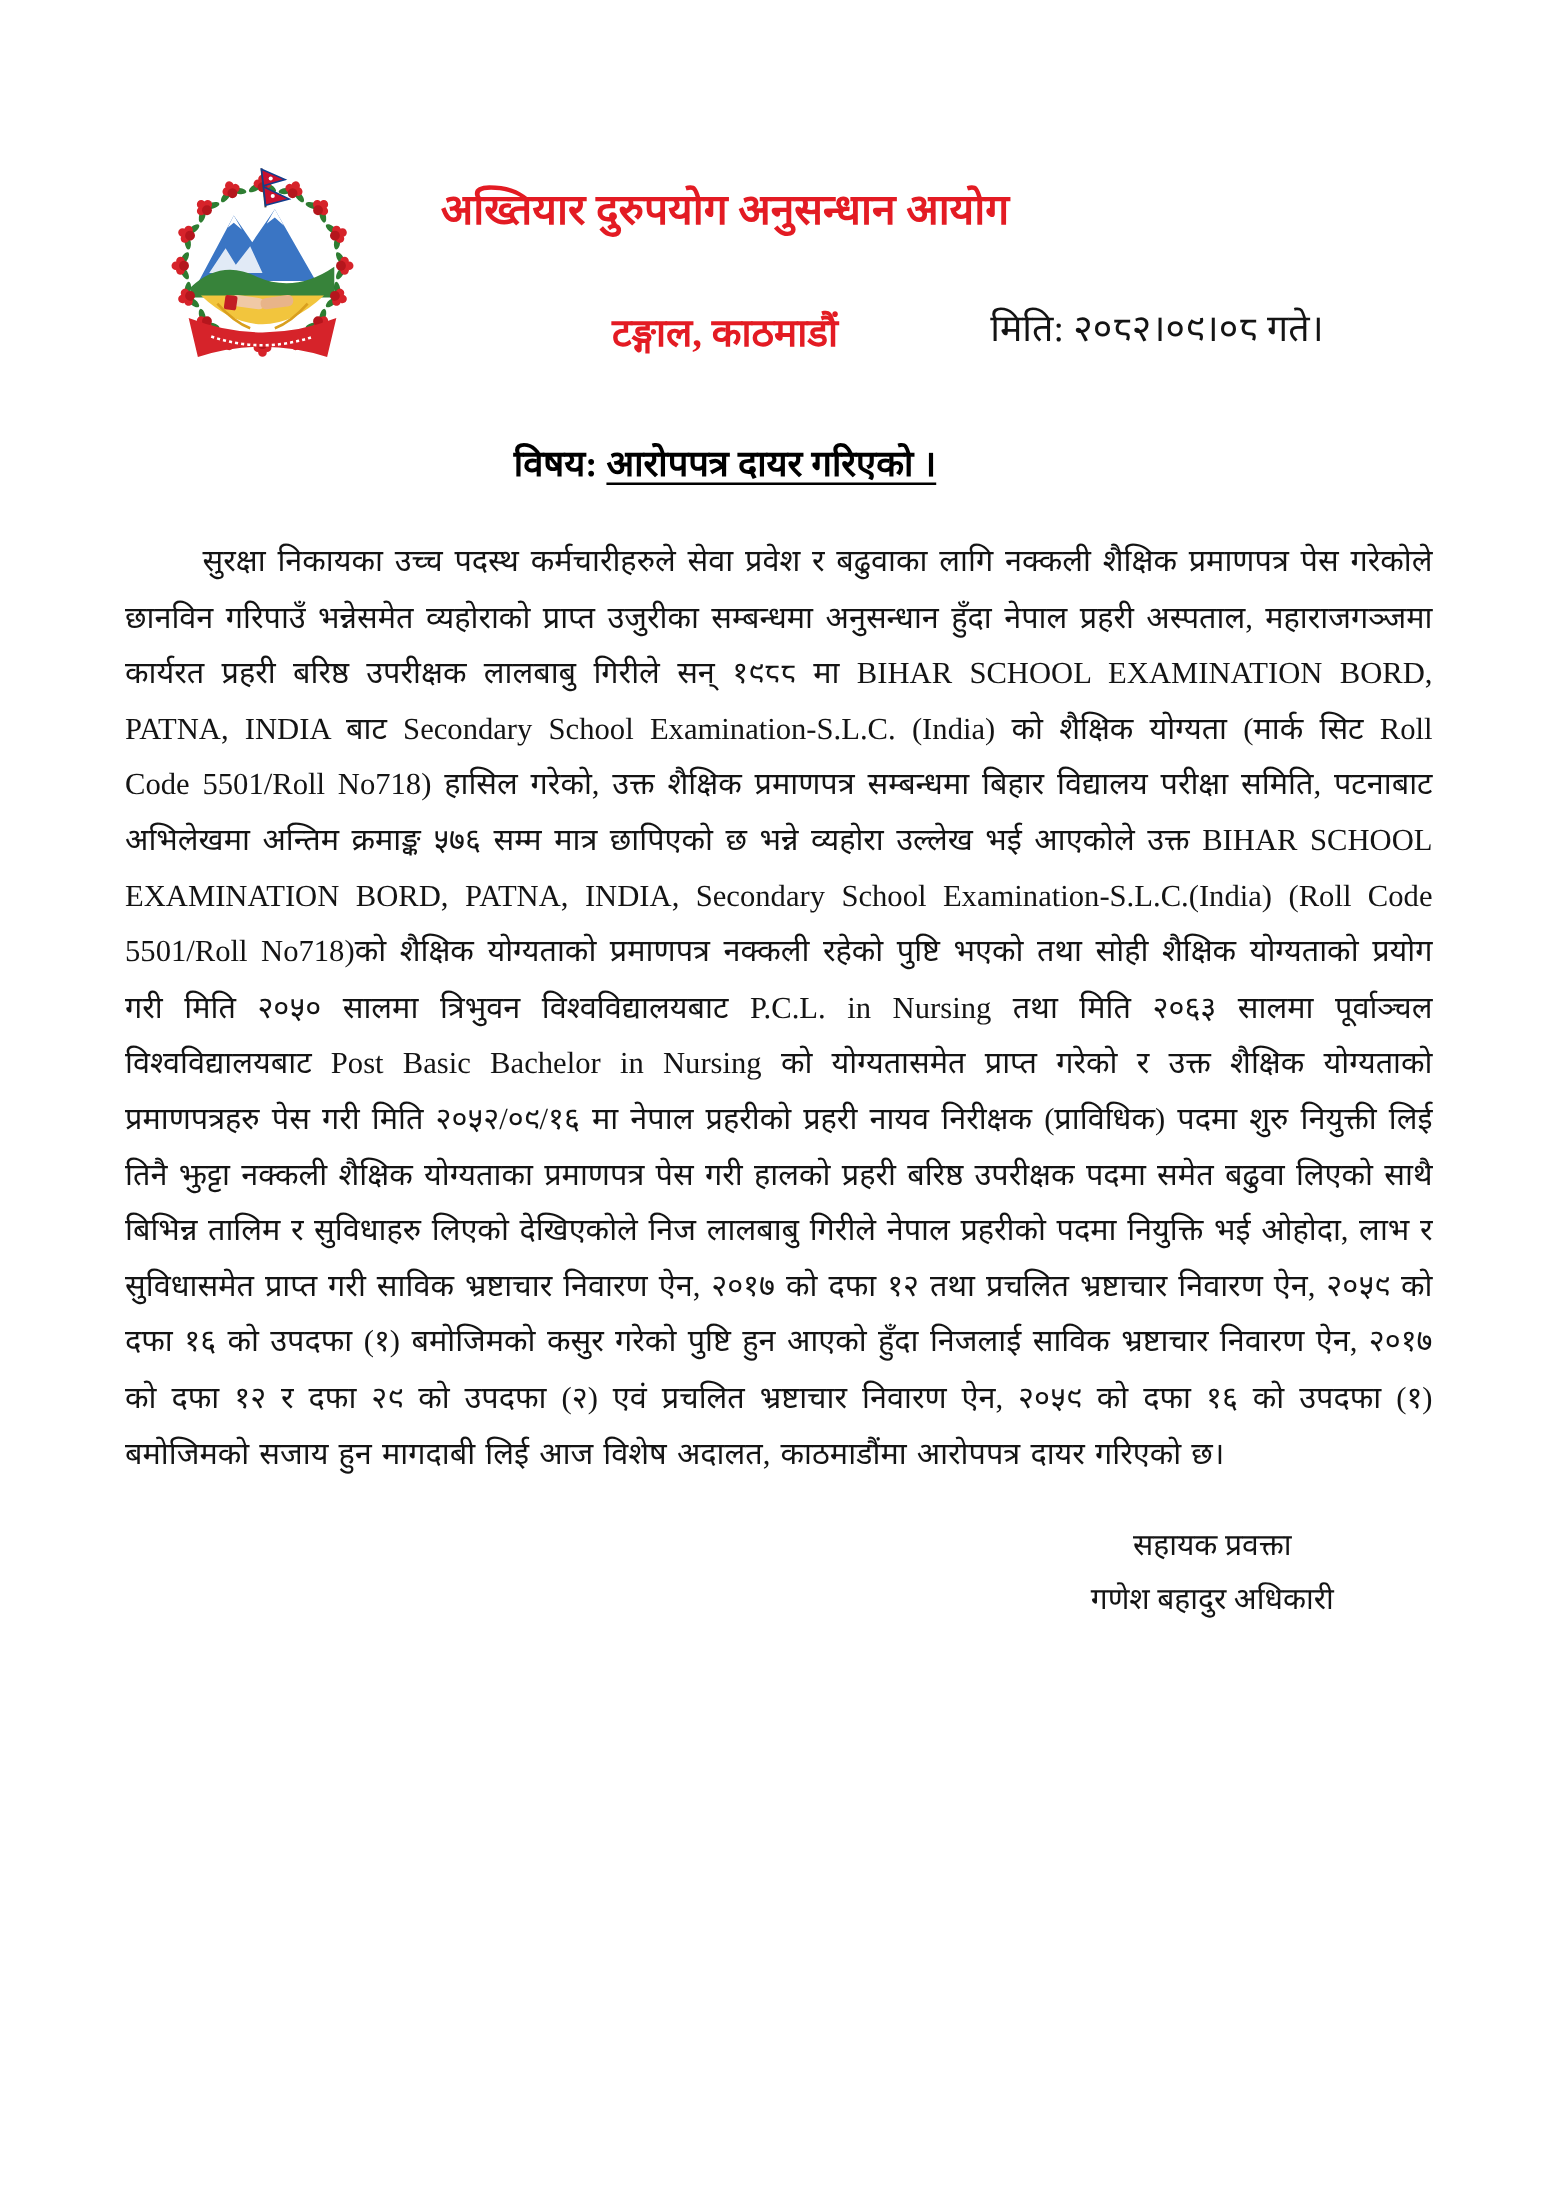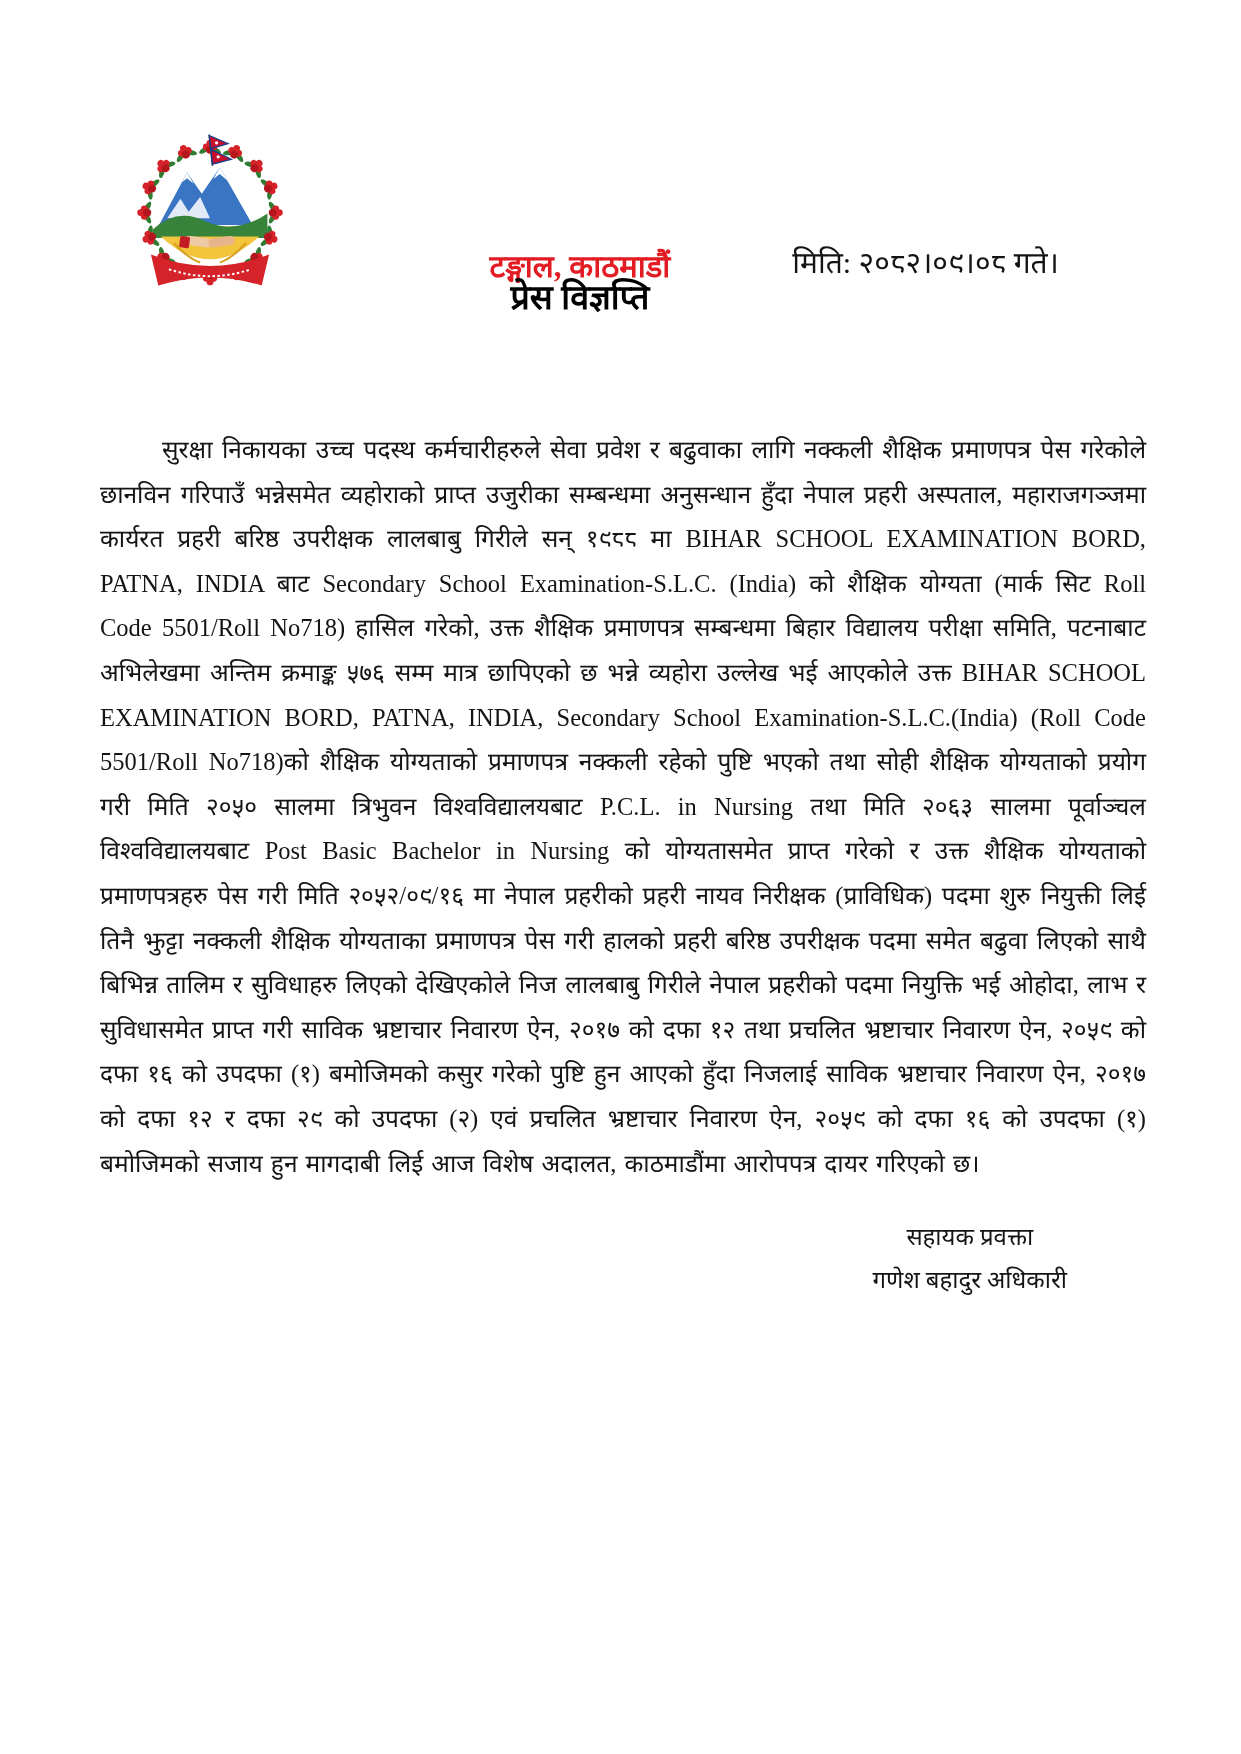--- a/index.html
+++ b/index.html
@@ -153,26 +153,29 @@
       <g>
         <line x1="99" y1="2" x2="103" y2="40" stroke="#444" stroke-width="2"></line>
         <path d="M99 3 L122 13 L101 19 Z" fill="#c8102e" stroke="#123d8c" stroke-width="1.5"></path>
         <path d="M101 20 L126 32 L103 38 Z" fill="#c8102e" stroke="#123d8c" stroke-width="1.5"></path>
         <circle cx="108" cy="12" r="2" fill="#ffffff"></circle>
         <circle cx="110" cy="29" r="2" fill="#ffffff"></circle>
       </g>
     </svg>
   </div>
 
+  <div class="center-col org-name">अख्तियार दुरुपयोग अनुसन्धान आयोग</div>
   <div class="center-col org-address">टङ्गाल, काठमाडौं</div>
 
   <div class="date-line">मिति: २०८२।०९।०८ गते।</div>
 
-  <div class="center-col press-title">प्रेस विज्ञप्ति</div>
 
+  <div class="center-col subject-line">
+    <span>विषय: </span><span class="u">आरोपपत्र दायर गरिएको ।</span>
+  </div>
 
   <p class="body-par">सुरक्षा निकायका उच्च पदस्थ कर्मचारीहरुले सेवा प्रवेश र बढुवाका लागि नक्कली शैक्षिक प्रमाणपत्र पेस गरेकोले छानविन गरिपाउँ भन्नेसमेत व्यहोराको प्राप्त उजुरीका सम्बन्धमा अनुसन्धान हुँदा नेपाल प्रहरी अस्पताल, महाराजगञ्जमा कार्यरत प्रहरी बरिष्ठ उपरीक्षक लालबाबु गिरीले सन् १९८८ मा BIHAR SCHOOL EXAMINATION BORD, PATNA, INDIA बाट Secondary School Examination-S.L.C. (India) को शैक्षिक योग्यता (मार्क सिट Roll Code 5501/Roll No718) हासिल गरेको, उक्त शैक्षिक प्रमाणपत्र सम्बन्धमा बिहार विद्यालय परीक्षा समिति, पटनाबाट अभिलेखमा अन्तिम क्रमाङ्क ५७६ सम्म मात्र छापिएको छ भन्ने व्यहोरा उल्लेख भई आएकोले उक्त BIHAR SCHOOL EXAMINATION BORD, PATNA, INDIA, Secondary School Examination-S.L.C.(India) (Roll Code 5501/Roll No718)को शैक्षिक योग्यताको प्रमाणपत्र नक्कली रहेको पुष्टि भएको तथा सोही शैक्षिक योग्यताको प्रयोग गरी मिति २०५० सालमा त्रिभुवन विश्वविद्यालयबाट P.C.L. in Nursing तथा मिति २०६३ सालमा पूर्वाञ्चल विश्वविद्यालयबाट Post Basic Bachelor in Nursing को योग्यतासमेत प्राप्त गरेको र उक्त शैक्षिक योग्यताको प्रमाणपत्रहरु पेस गरी मिति २०५२/०९/१६ मा नेपाल प्रहरीको प्रहरी नायव निरीक्षक (प्राविधिक) पदमा शुरु नियुक्ती लिई तिनै झुट्टा नक्कली शैक्षिक योग्यताका प्रमाणपत्र पेस गरी हालको प्रहरी बरिष्ठ उपरीक्षक पदमा समेत बढुवा लिएको साथै बिभिन्न तालिम र सुविधाहरु लिएको देखिएकोले निज लालबाबु गिरीले नेपाल प्रहरीको पदमा नियुक्ति भई ओहोदा, लाभ र सुविधासमेत प्राप्त गरी साविक भ्रष्टाचार निवारण ऐन, २०१७ को दफा १२ तथा प्रचलित भ्रष्टाचार निवारण ऐन, २०५९ को दफा १६ को उपदफा (१) बमोजिमको कसुर गरेको पुष्टि हुन आएको हुँदा निजलाई साविक भ्रष्टाचार निवारण ऐन, २०१७ को दफा १२ र दफा २९ को उपदफा (२) एवं प्रचलित भ्रष्टाचार निवारण ऐन, २०५९ को दफा १६ को उपदफा (१) बमोजिमको सजाय हुन मागदाबी लिई आज विशेष अदालत, काठमाडौंमा आरोपपत्र दायर गरिएको छ।</p>
 
   <div class="signature">
     <div>सहायक प्रवक्ता</div>
     <div>गणेश बहादुर अधिकारी</div>
   </div>
 
 </div>
 

